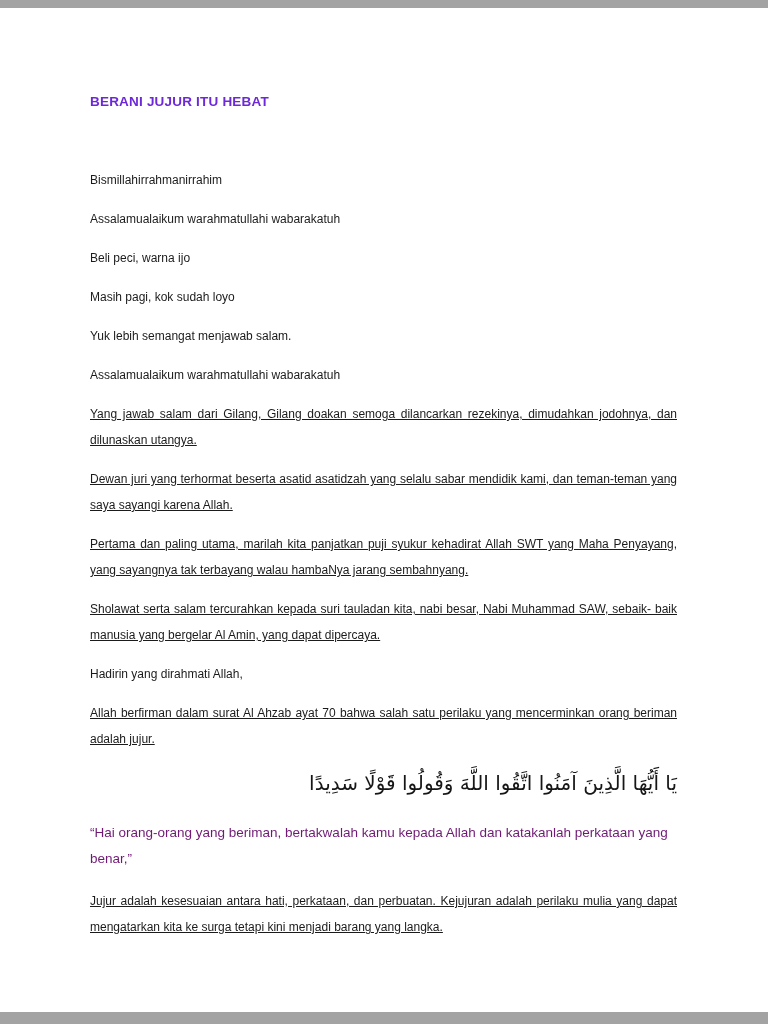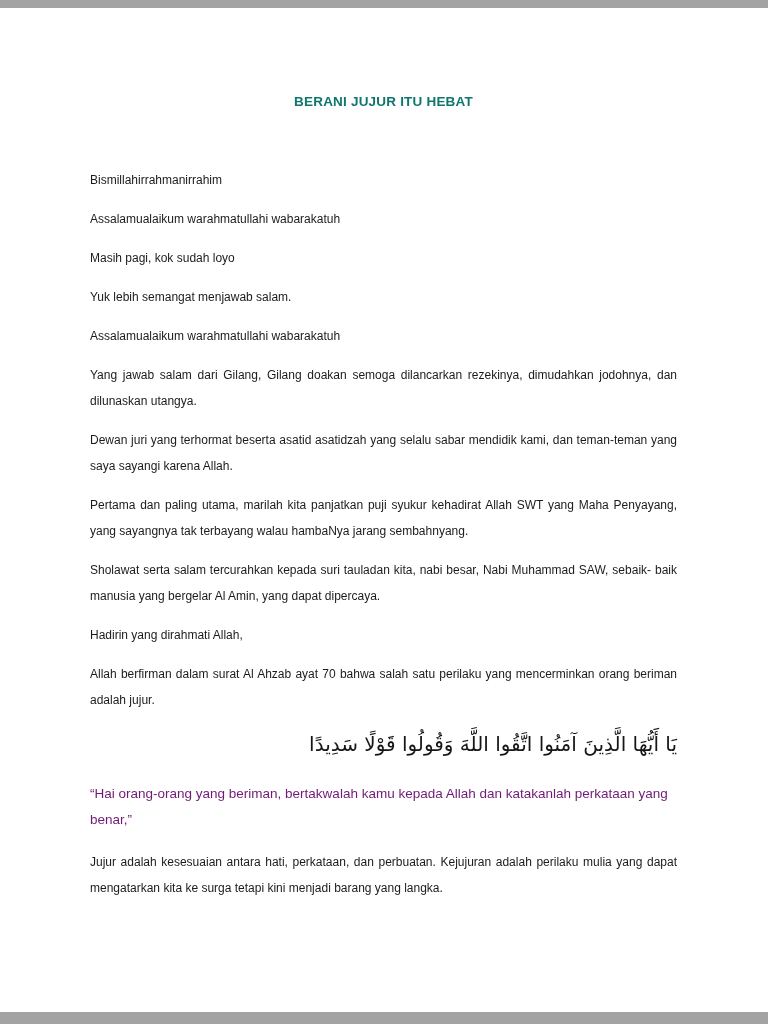--- a/index.html
+++ b/index.html
@@ -26,32 +26,33 @@
     flex: 1 1 auto;
     background: #ffffff;
     padding: 86px 91px 0 90px;
     box-sizing: border-box;
     color: #1b1b1b;
   }
   h1.doc-title {
     margin: 0 0 58px 0;
     font-size: 13.5px;
     font-weight: bold;
-    text-align: center;
+    text-align: left;
     letter-spacing: 0.2px;
-    color: #0f766e;
+    color: #6d28d9;
   }
   p.para {
     margin: 0 0 13px 0;
     font-size: 12px;
     line-height: 26px;
     color: #1b1b1b;
   }
   p.para.justify {
     text-align: justify;
+    text-decoration: underline;
   }
   p.arabic-verse {
     margin: 14px 0 20px 0;
     padding-left: 24px;
     font-family: "DejaVu Sans", sans-serif;
     font-size: 20px;
     line-height: 34px;
     color: #161616;
     text-align: right;
   }
@@ -65,20 +66,21 @@
 </head>
 <body>
 
 <div class="frame-bar top"></div>
 
 <div class="page">
   <h1 class="doc-title">BERANI JUJUR ITU HEBAT</h1>
 
   <p class="para">Bismillahirrahmanirrahim</p>
   <p class="para">Assalamualaikum warahmatullahi wabarakatuh</p>
+  <p class="para">Beli peci, warna ijo</p>
   <p class="para">Masih pagi, kok sudah loyo</p>
   <p class="para">Yuk lebih semangat menjawab salam.</p>
   <p class="para">Assalamualaikum warahmatullahi wabarakatuh</p>
   <p class="para justify">Yang jawab salam dari Gilang, Gilang doakan semoga dilancarkan rezekinya, dimudahkan jodohnya, dan dilunaskan utangya.</p>
   <p class="para justify">Dewan juri yang terhormat beserta asatid asatidzah yang selalu sabar mendidik kami, dan teman-teman yang saya sayangi karena Allah.</p>
   <p class="para justify">Pertama dan paling  utama, marilah kita panjatkan puji syukur kehadirat Allah SWT yang Maha Penyayang, yang sayangnya tak terbayang walau hambaNya jarang sembahnyang.</p>
   <p class="para justify">Sholawat serta salam tercurahkan kepada suri tauladan kita, nabi besar, Nabi Muhammad SAW, sebaik- baik manusia yang bergelar Al Amin, yang dapat dipercaya.</p>
   <p class="para">Hadirin yang dirahmati Allah,</p>
   <p class="para justify">Allah berfirman dalam surat Al Ahzab ayat 70 bahwa salah satu perilaku yang mencerminkan orang beriman adalah jujur.</p>
 

